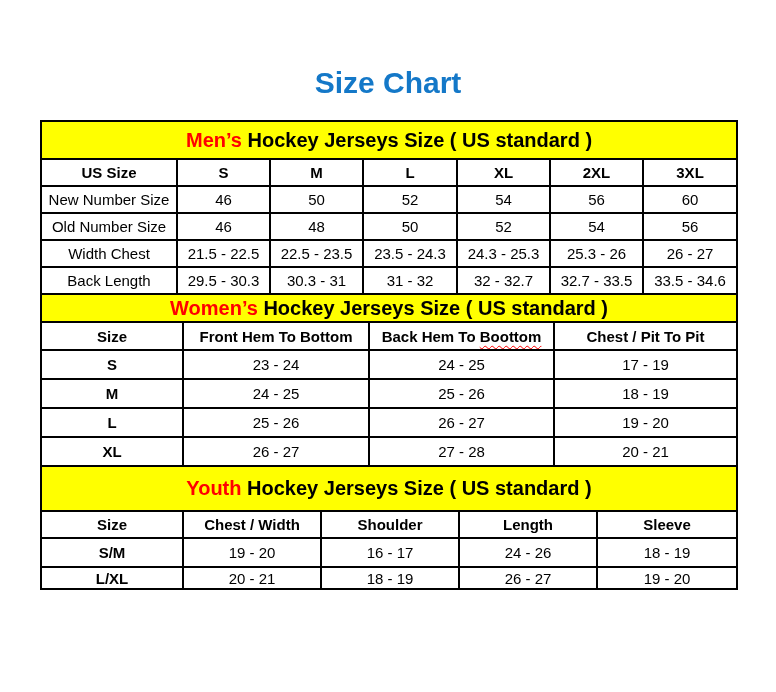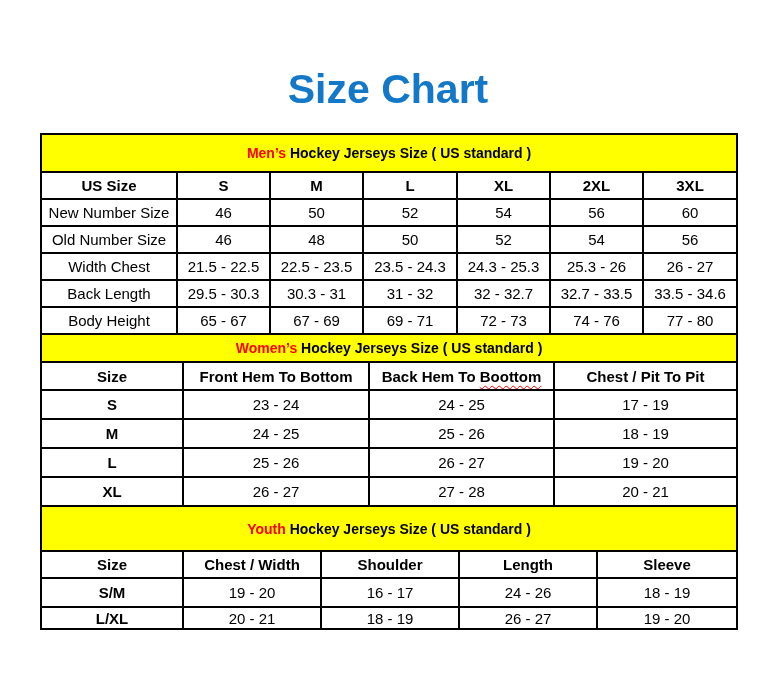--- a/index.html
+++ b/index.html
@@ -10,21 +10,21 @@
   body {
     width: 776px;
     height: 692px;
     font-family: "Liberation Sans", sans-serif;
     color: #000000;
     overflow: hidden;
   }
   .title {
     margin: 66px 0 0 0;
     text-align: center;
-    font-size: 41px;
+    font-size: 30px;
     font-weight: bold;
     color: #1478c8;
     letter-spacing: 0px;
   }
   .tables {
     margin: 20px 0 0 40px;
     width: 696px;
   }
   table {
     border-collapse: collapse;
@@ -39,21 +39,21 @@
     text-align: center;
     vertical-align: middle;
     font-size: 15px;
     padding: 0 2px;
     overflow: hidden;
     white-space: nowrap;
   }
   td.band {
     background: #ffff00;
     font-weight: bold;
-    font-size: 14px;
+    font-size: 20px;
     white-space: normal;
   }
   .red { color: #ff0000; }
   .b   { font-weight: bold; }
   .misspell {
     text-decoration: underline wavy #ff0000;
     text-decoration-thickness: 1px;
     text-underline-offset: 3px;
     text-decoration-skip-ink: none;
   }
@@ -129,29 +129,20 @@
       </tr>
       <tr class="data-row">
         <td>Back Length</td>
         <td>29.5 - 30.3</td>
         <td>30.3 - 31</td>
         <td>31 - 32</td>
         <td>32 - 32.7</td>
         <td>32.7 - 33.5</td>
         <td>33.5 - 34.6</td>
       </tr>
-      <tr class="data-row">
-        <td>Body Height</td>
-        <td>65 - 67</td>
-        <td>67 - 69</td>
-        <td>69 - 71</td>
-        <td>72 - 73</td>
-        <td>74 - 76</td>
-        <td>77 - 80</td>
-      </tr>
     </tbody>
       </table>
 
     <table class="womens">
       <colgroup>
         <col style="width:142px">
           <col style="width:186px">
           <col style="width:185px">
           <col style="width:183px">
       </colgroup>

